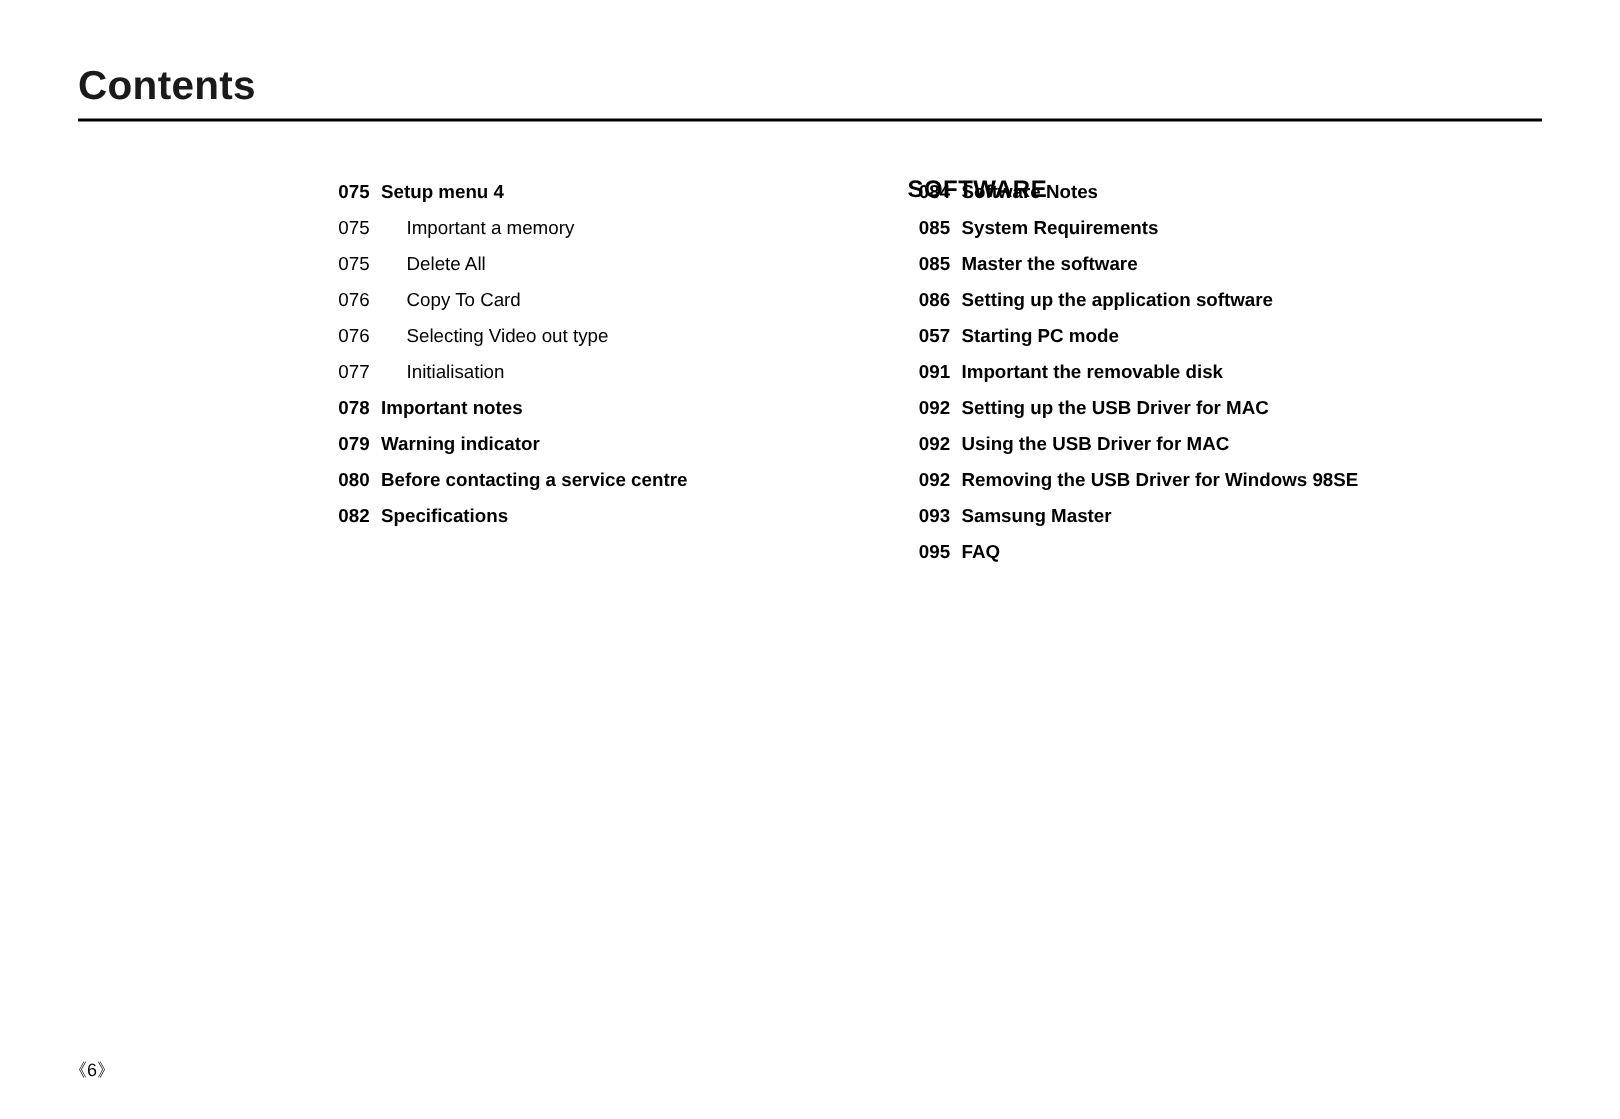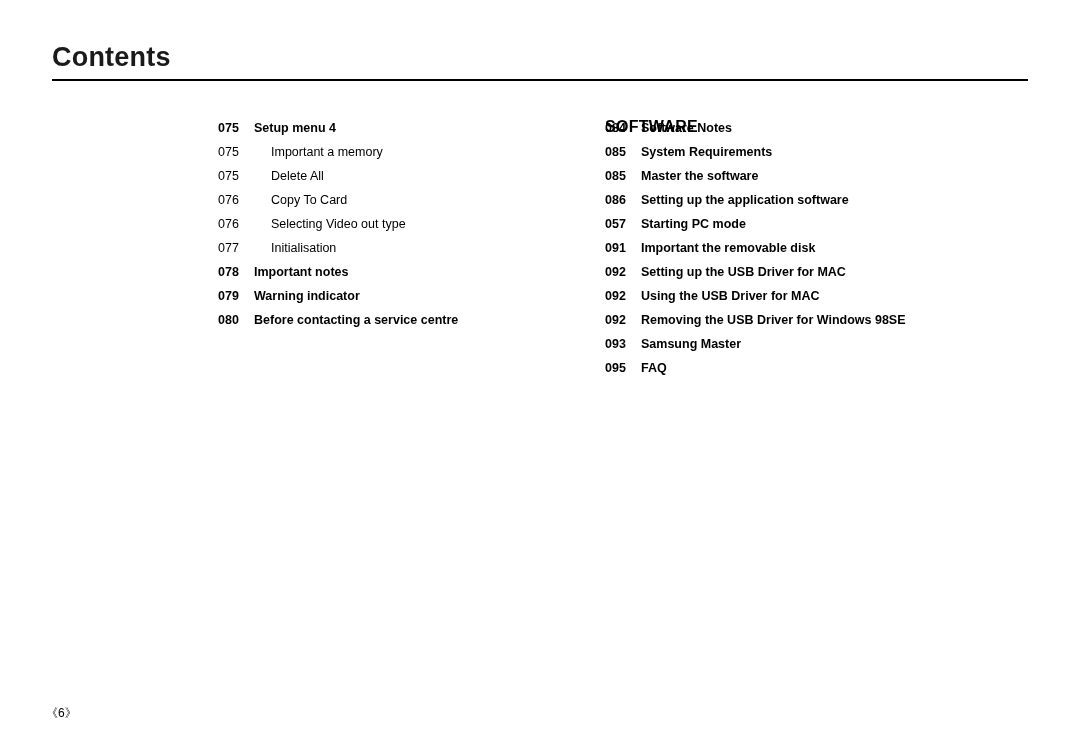--- a/index.html
+++ b/index.html
@@ -67,20 +67,21 @@
     display: flex;
     align-items: flex-start;
     margin-bottom: 0px;
     line-height: 24px;
     font-size: 12.5px;
   }
   .entry .num {
     width: 36px;
     flex: 0 0 36px;
     color: #000;
+    text-align: center;
   }
   .entry .txt {
     flex: 1;
   }
   .entry.bold .num,
   .entry.bold .txt {
     font-weight: bold;
   }
   .entry.sub .num {
     color: #000;
@@ -149,20 +150,24 @@
       <span class="txt">Important notes</span>
     </div>
     <div class="entry bold">
       <span class="num">079</span>
       <span class="txt">Warning indicator</span>
     </div>
     <div class="entry bold">
       <span class="num">080</span>
       <span class="txt">Before contacting a service centre</span>
     </div>
+    <div class="entry bold">
+      <span class="num">082</span>
+      <span class="txt">Specifications</span>
+    </div>
   </div>
 
   <div class="software-label">SOFTWARE</div>
 
   <div class="col-right">
     <div class="entry">
       <span class="num">084</span>
       <span class="txt">Software Notes</span>
     </div>
     <div class="entry">

